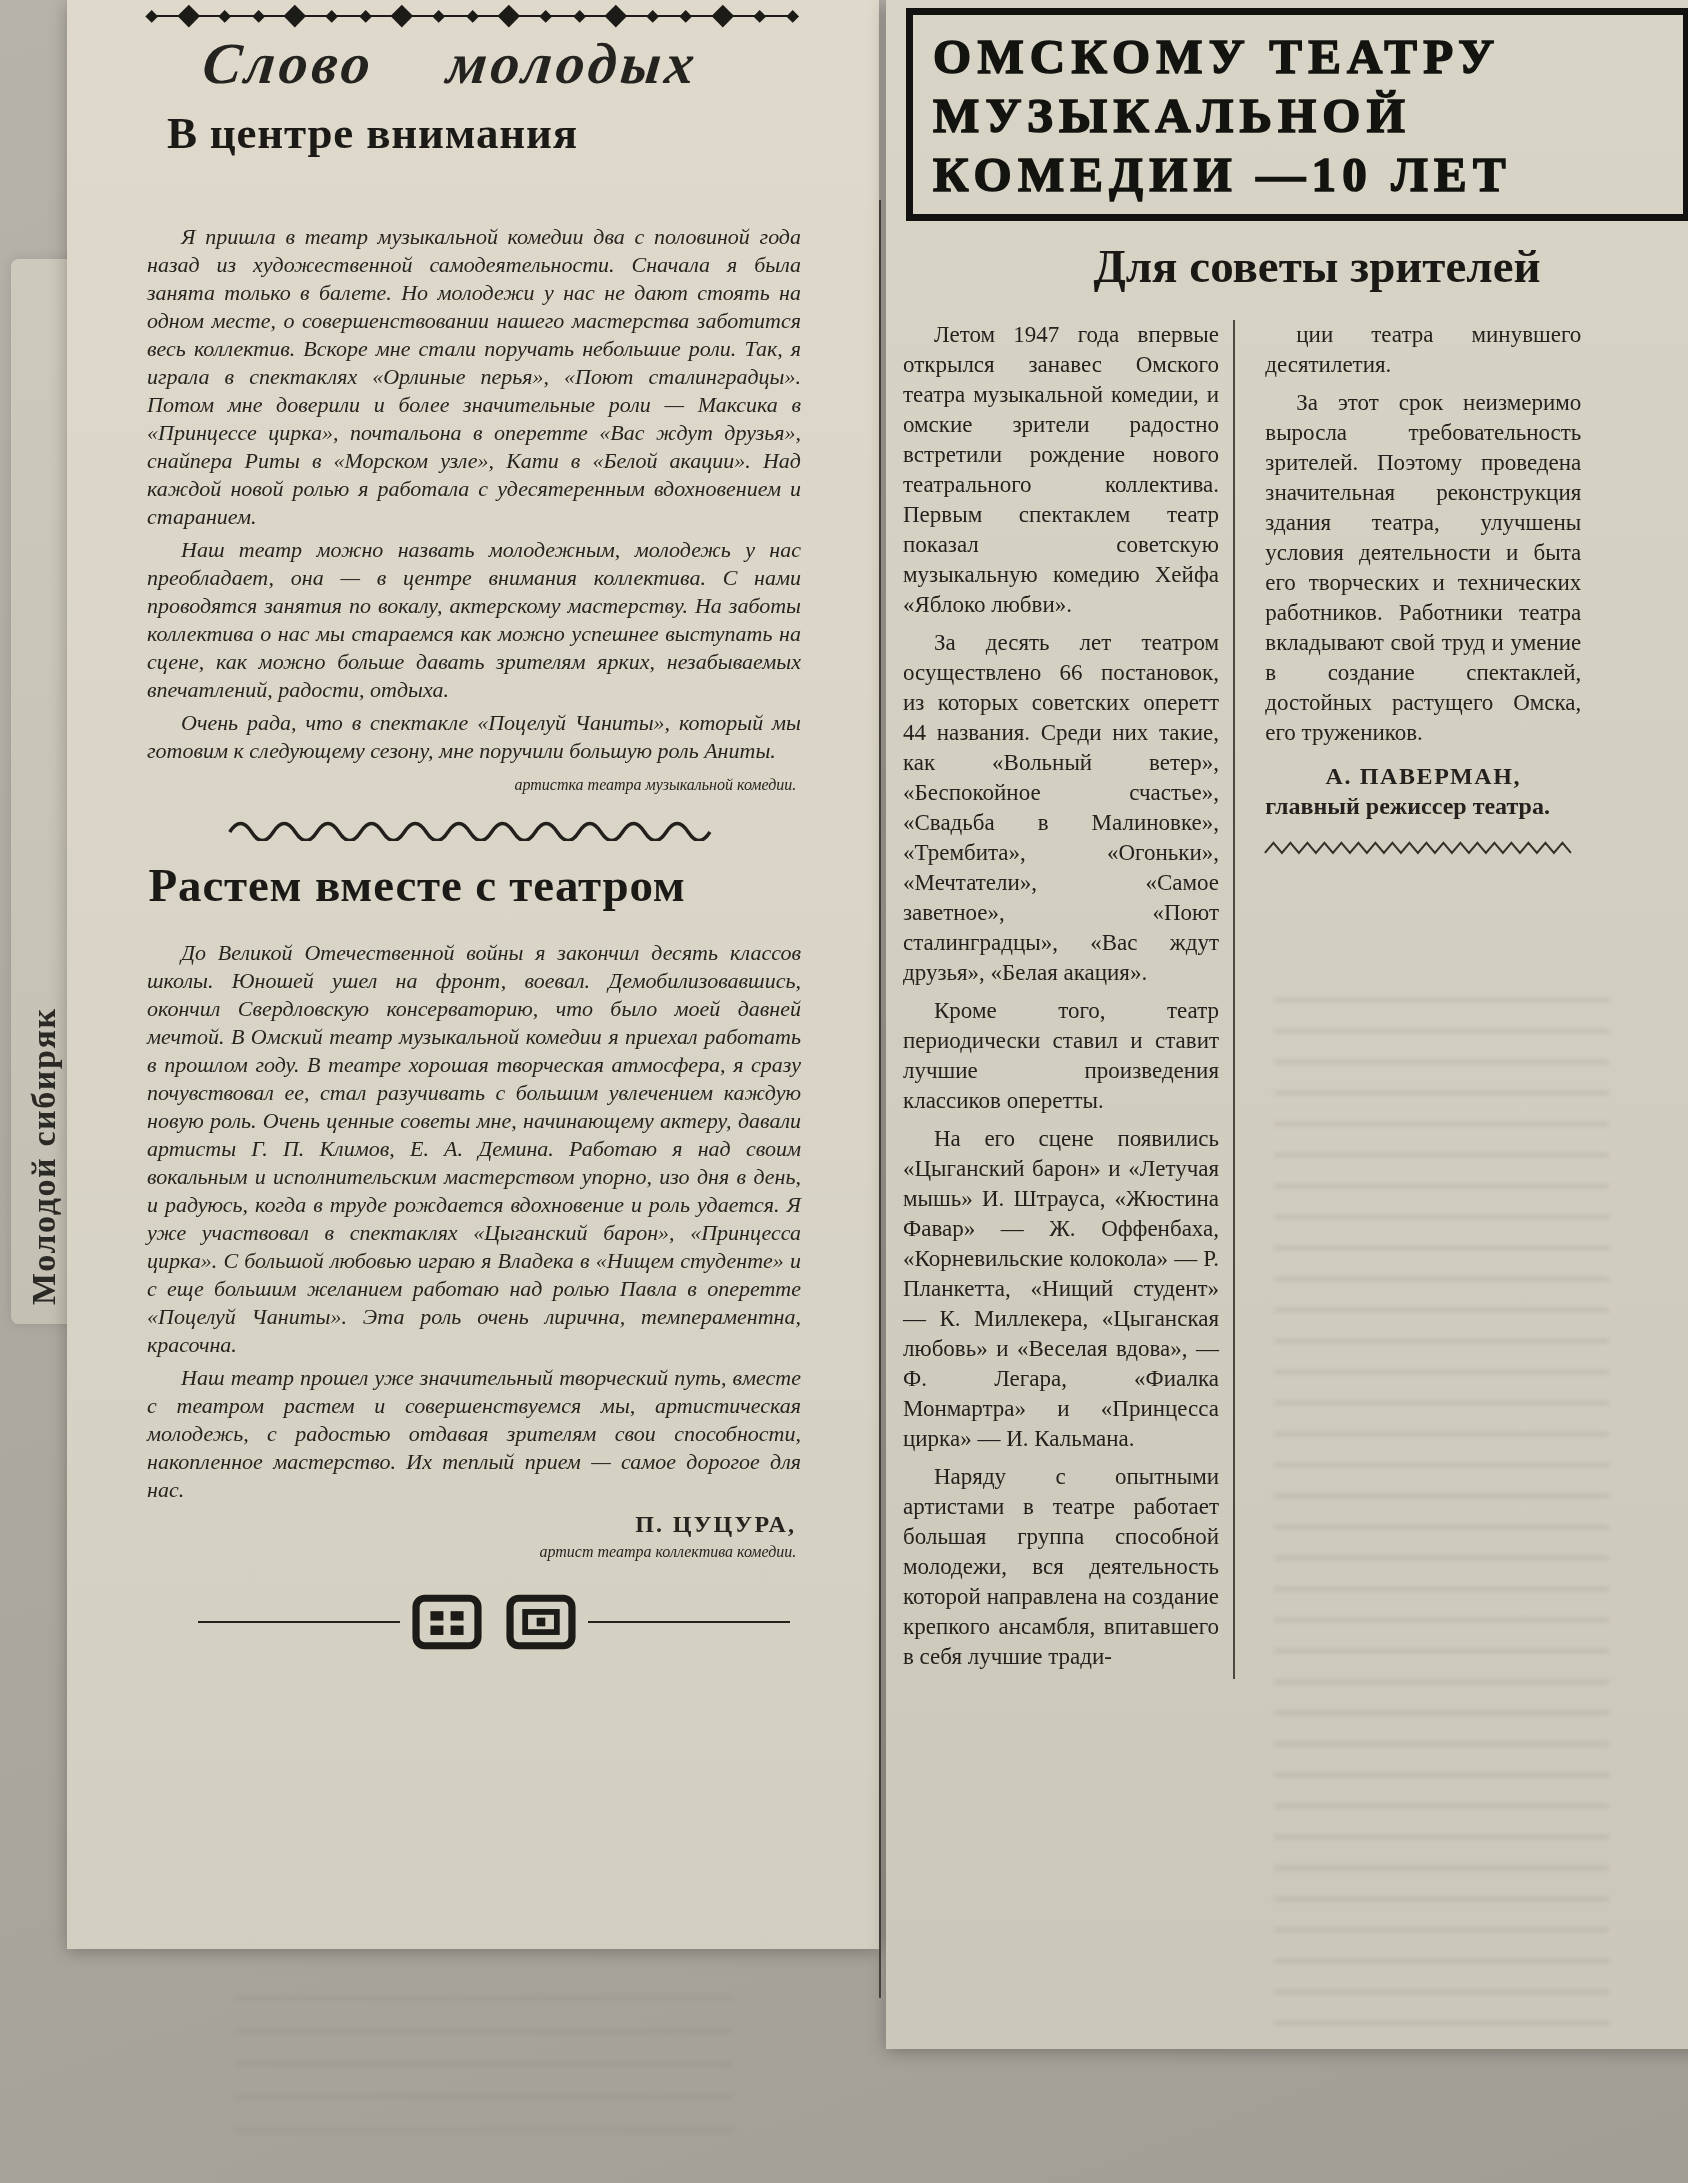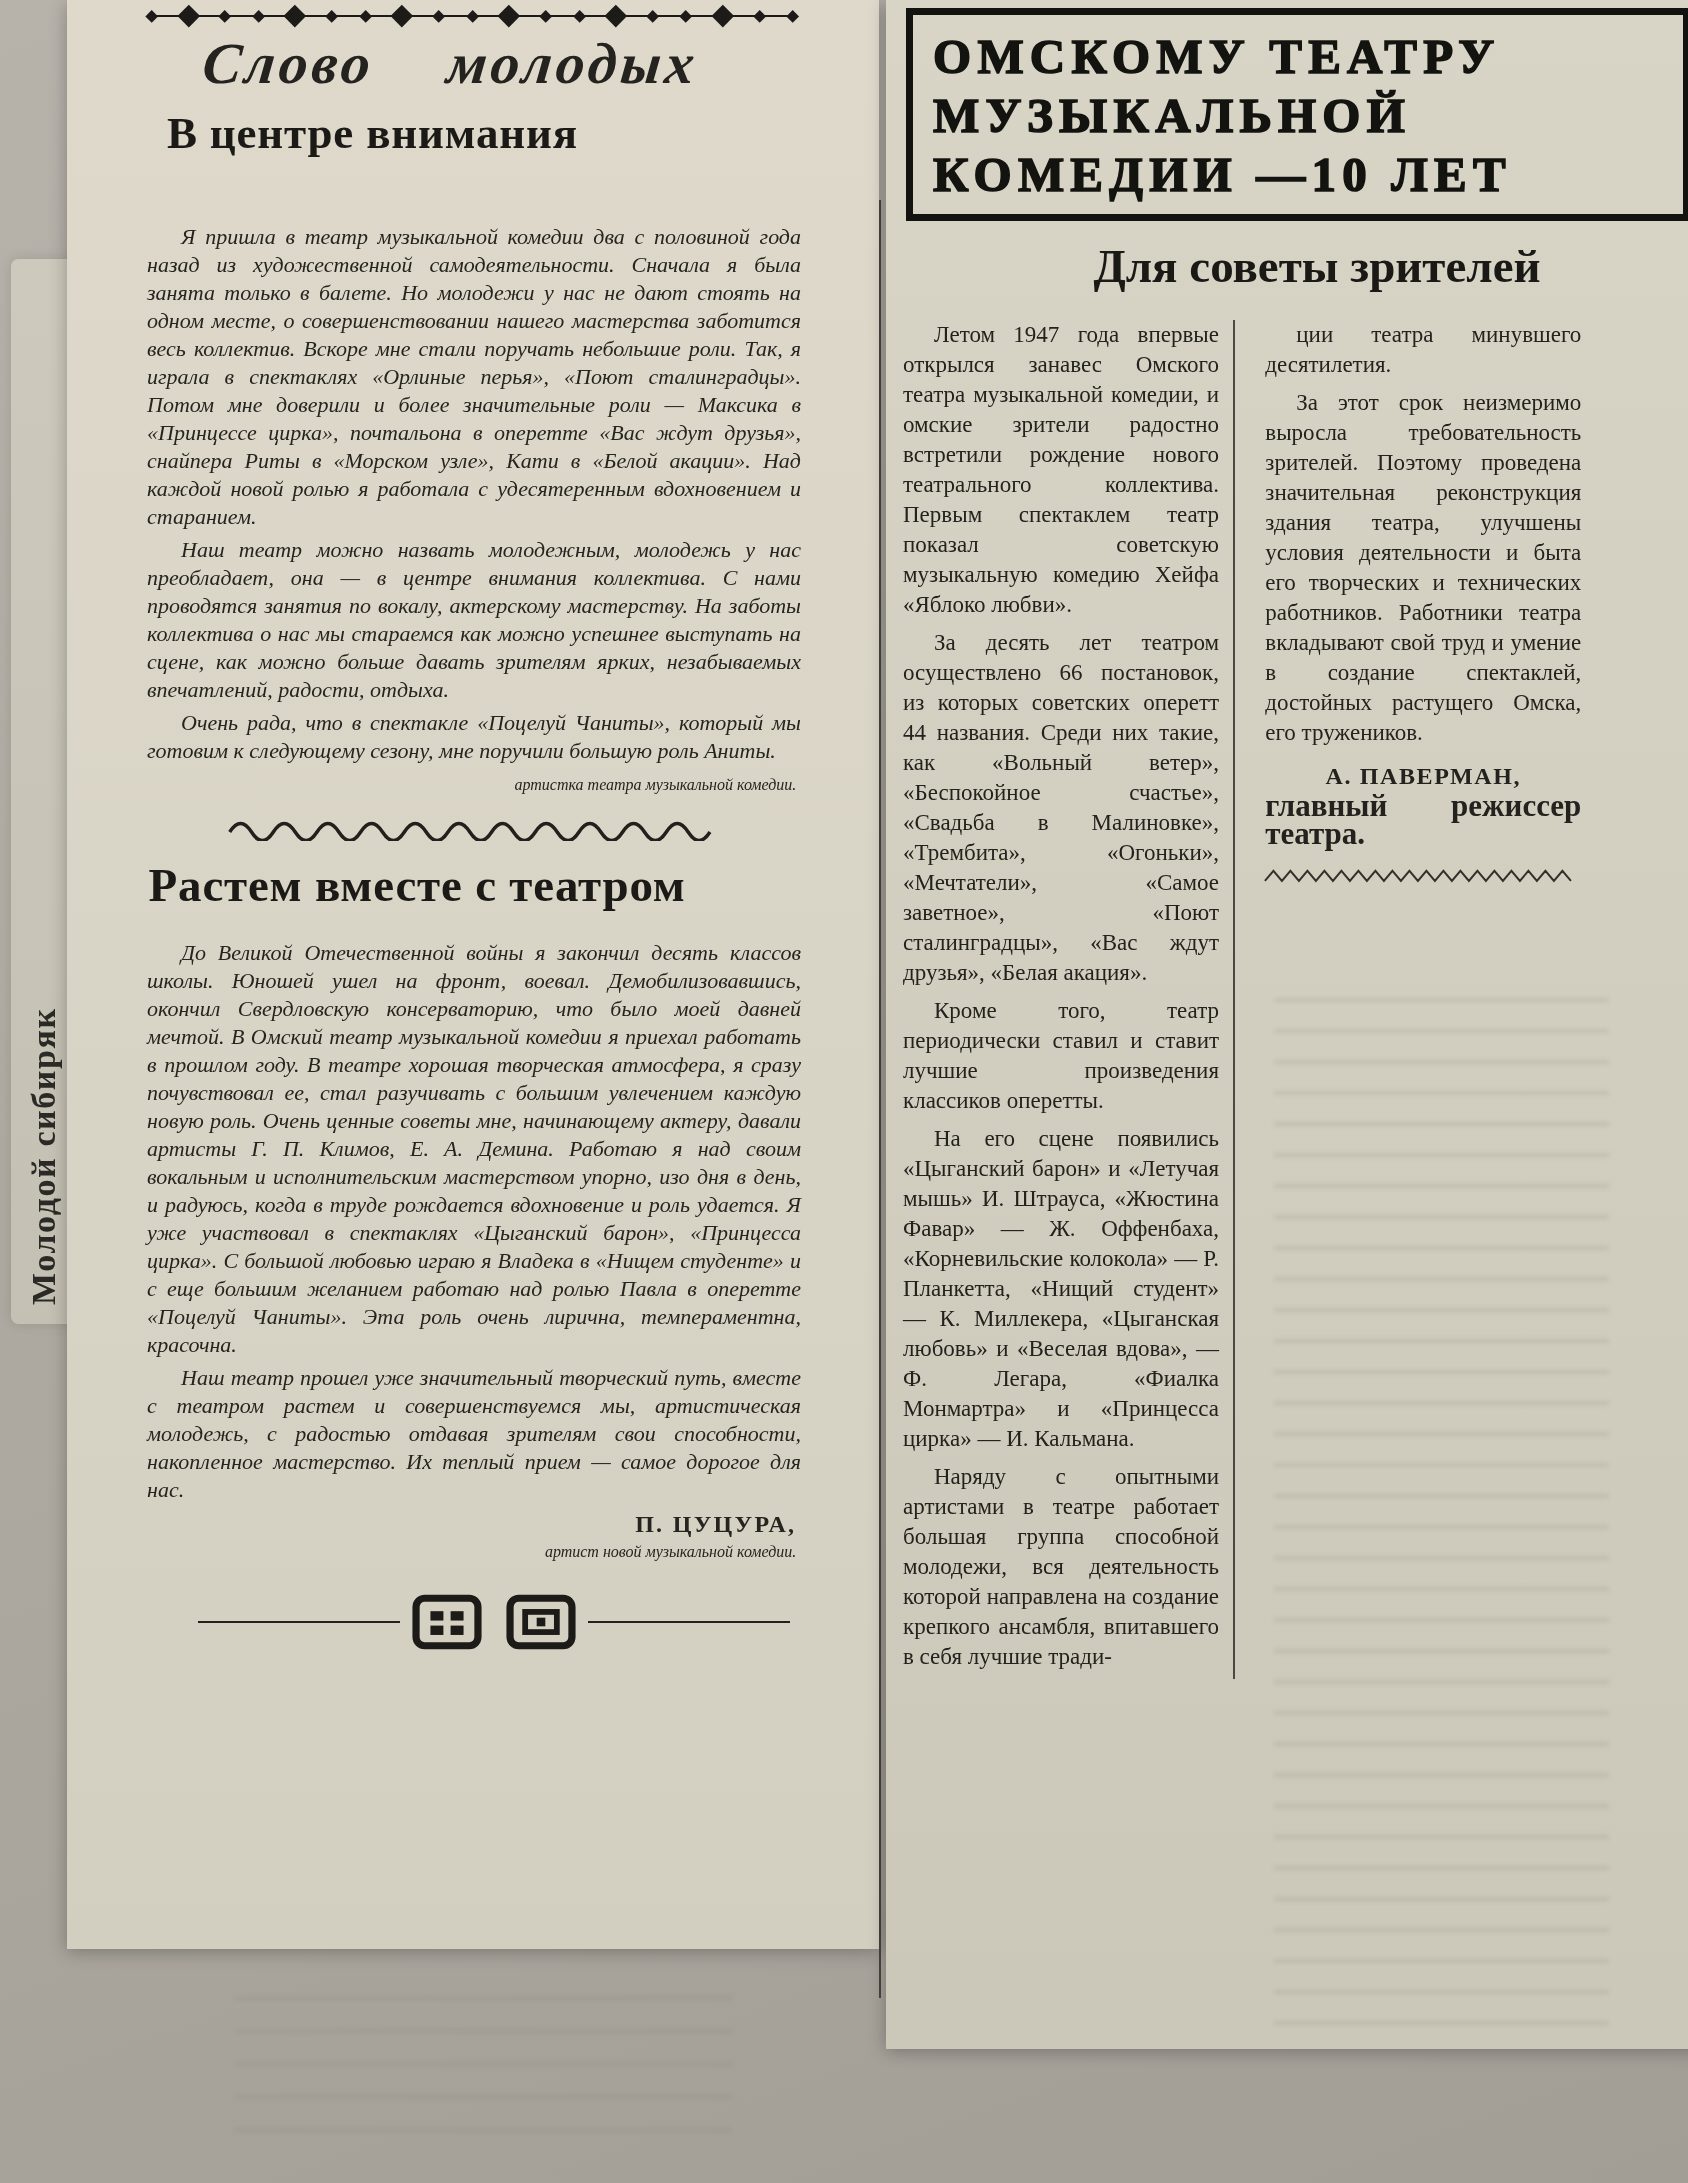--- a/index.html
+++ b/index.html
@@ -80,21 +80,21 @@
     color:#131310;-webkit-text-stroke:1.6px #131310;white-space:nowrap;
   }
   .r-title{text-align:center;font-weight:bold;font-size:47px;line-height:1.1;margin:3.1px 0 28px 0;color:#1b1916;}
   .cols{display:flex;align-items:stretch;}
   .col{width:316px;font-size:23px;line-height:30px;text-align:justify;color:#24221e;}
   .col p{margin:0 0 7.8px 0;text-indent:31px;}
   .col1{margin-right:14px;}
   .vrule{width:2.3px;background:rgba(52,49,43,.85);margin-right:30px;flex-shrink:0;}
   .r-sig{margin-top:12.5px;}
   .r-sig .name{text-align:center;font-weight:bold;font-size:24px;letter-spacing:1.6px;}
-  .r-sig .role{font-weight:bold;font-size:31px;margin-top:1.6px;line-height:28px;}
+  .r-sig .role{font-weight:bold;font-size:24px;margin-top:1.6px;line-height:28px;}
   .zigzag{display:block;margin:18.7px 0 0 -4.7px;}
 
   
   .clip-divider{
     position:absolute;left:879px;top:200px;width:2.3px;height:1798px;
     background:rgba(45,42,38,.8);
   }
   
   .showthrough{
     position:absolute;left:1274px;top:998px;width:335px;height:1045px;
@@ -159,21 +159,21 @@
       <path d="M6 18 q14 -22 28 0 t28 0 t28 0 t28 0 t28 0 t28 0 t28 0 t28 0 t28 0 t28 0 t28 0 t28 0 t28 0 t28 0 t28 0 t28 0 t28 0 t28 0 t28 0 t28 0 t28 0 t28 0" fill="none" stroke="#22201c" stroke-width="4.5"></path>
     </svg>
 
     <div class="a-title" id="a2-title">Растем вместе с театром</div>
 
     <div class="body">
       <p>До Великой Отечественной войны я закончил десять классов школы. Юношей ушел на фронт, воевал. Демобилизовавшись, окончил Свердловскую консерваторию, что было моей давней мечтой. В Омский театр музыкальной комедии я приехал работать в прошлом году. В театре хорошая творческая атмосфера, я сразу почувствовал ее, стал разучивать с большим увлечением каждую новую роль. Очень ценные советы мне, начинающему актеру, давали артисты Г. П. Климов, Е. А. Демина. Работаю я над своим вокальным и исполнительским мастерством упорно, изо дня в день, и радуюсь, когда в труде рождается вдохновение и роль удается. Я уже участвовал в спектаклях «Цыганский барон», «Принцесса цирка». С большой любовью играю я Владека в «Нищем студенте» и с еще большим желанием работаю над ролью Павла в оперетте «Поцелуй Чаниты». Эта роль очень лирична, темпераментна, красочна.</p>
       <p>Наш театр прошел уже значительный творческий путь, вместе с театром растем и совершенствуемся мы, артистическая молодежь, с радостью отдавая зрителям свои способности, накопленное мастерство. Их теплый прием — самое дорогое для нас.</p>
       <div class="sig">
         <div class="name">П. ЦУЦУРА,</div>
-        <div class="role">артист новой музыкальной комедии.</div>
+        <div class="role">артист театра коллектива комедии.</div>
       </div>
     </div>
 
     <div class="bottom-rule">
       <div class="line"></div>
       <svg class="ornament" width="72" height="58" viewBox="0 0 100 80">
         <rect x="7" y="7" width="86" height="66" rx="12" fill="none" stroke="#1d1b18" stroke-width="10"></rect>
         <rect x="27" y="25" width="18" height="13" fill="#1d1b18"></rect>
         <rect x="55" y="25" width="18" height="13" fill="#1d1b18"></rect>
         <rect x="27" y="45" width="18" height="13" fill="#1d1b18"></rect>

